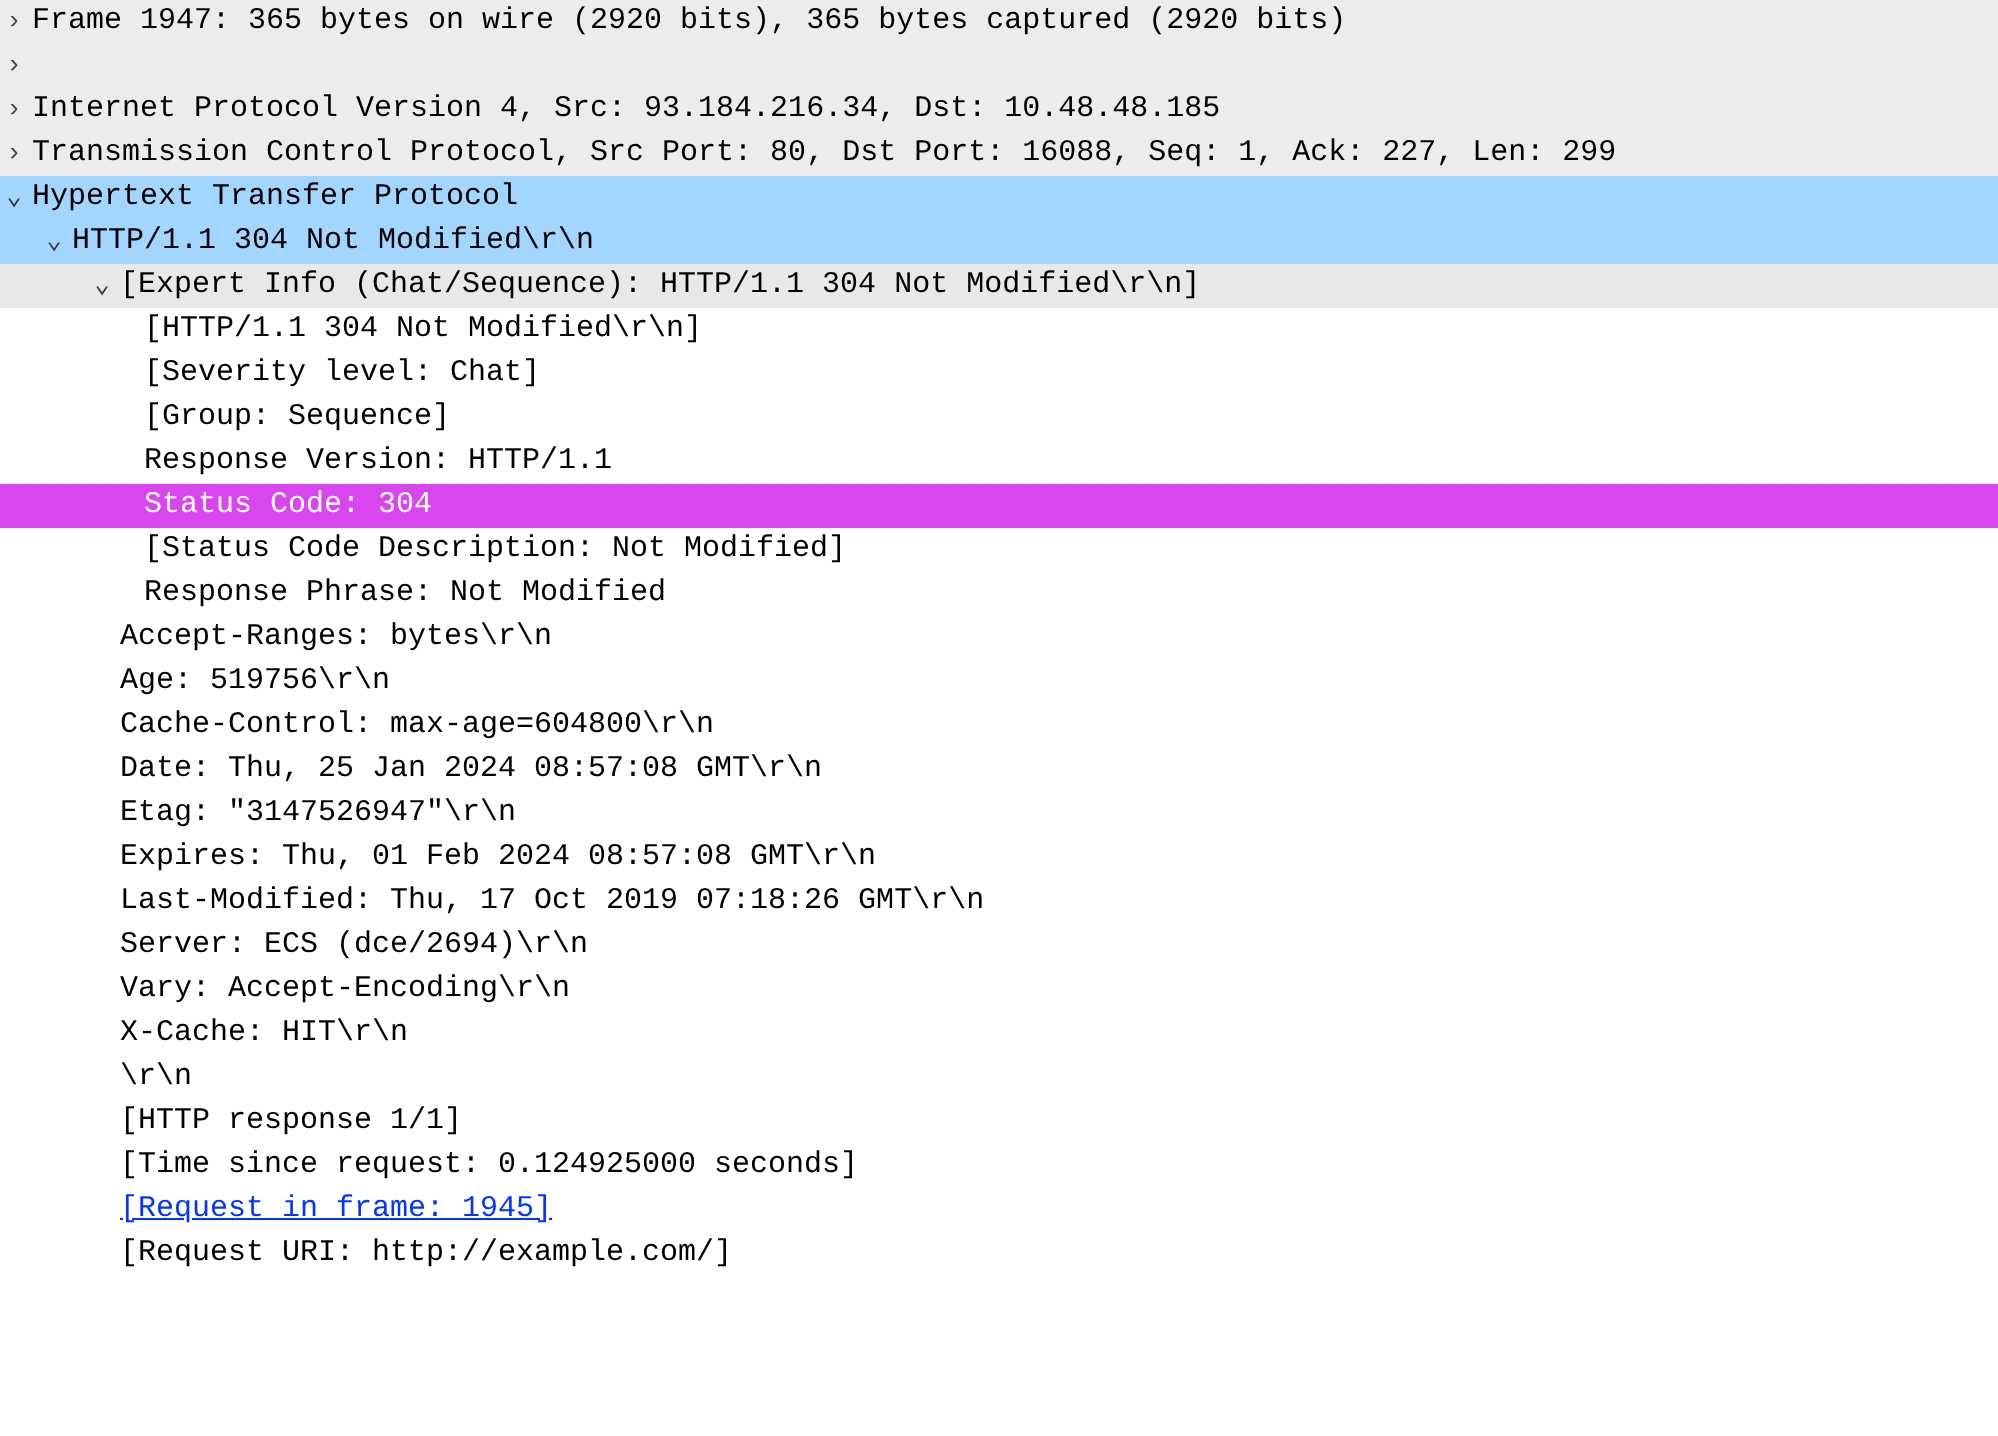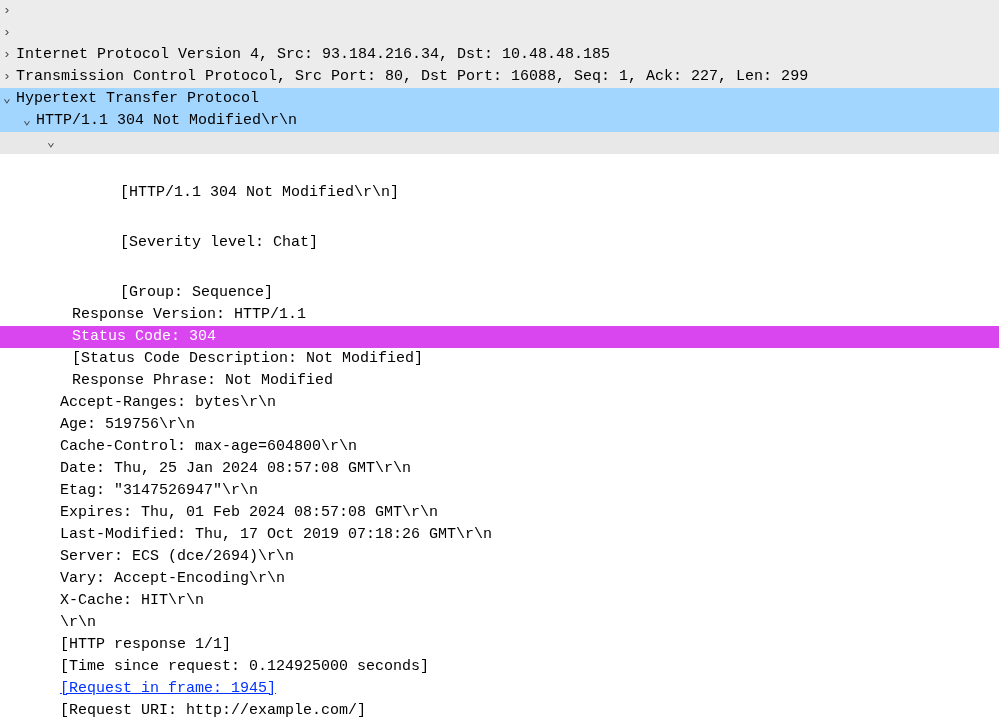--- a/index.html
+++ b/index.html
@@ -49,28 +49,29 @@
     color: #3a3a3a;
   }
   .link {
     color: #0433ff;
     text-decoration: underline;
   }
   .indent0 { padding-left: 0px; }
   .indent1 { padding-left: 20px; }
   .indent2 { padding-left: 44px; }
   .indent3 { padding-left: 72px; align-items: flex-end; }
-  .indent4 { padding-left: 120px; margin-top: 28px; }
+  .indent4 { padding-left: 72px; }
   .spacer { display:inline-block; width:16px; }
 </style>
 </head>
 <body>
 
 <div class="row topgrey indent0">
   <span class="chev">›</span>
+  <span>Frame 1947: 365 bytes on wire (2920 bits), 365 bytes captured (2920 bits)</span>
 </div>
 <div class="row topgrey indent0">
   <span class="chev">›</span>
 </div>
 <div class="row topgrey indent0">
   <span class="chev">›</span>
   <span>Internet Protocol Version 4, Src: 93.184.216.34, Dst: 10.48.48.185</span>
 </div>
 <div class="row topgrey indent0">
   <span class="chev">›</span>
@@ -82,20 +83,21 @@
   <span>Hypertext Transfer Protocol</span>
 </div>
 
 <div class="row http-header indent1">
   <span class="chev exp">⌄</span>
   <span>HTTP/1.1 304 Not Modified\r\n</span>
 </div>
 
 <div class="row expert-info indent2">
   <span class="chev exp">⌄</span>
+  <span>[Expert Info (Chat/Sequence): HTTP/1.1 304 Not Modified\r\n]</span>
 </div>
 
 <div class="row indent4">
   <span>[HTTP/1.1 304 Not Modified\r\n]</span>
 </div>
 <div class="row indent4">
   <span>[Severity level: Chat]</span>
 </div>
 <div class="row indent4">
   <span>[Group: Sequence]</span>

